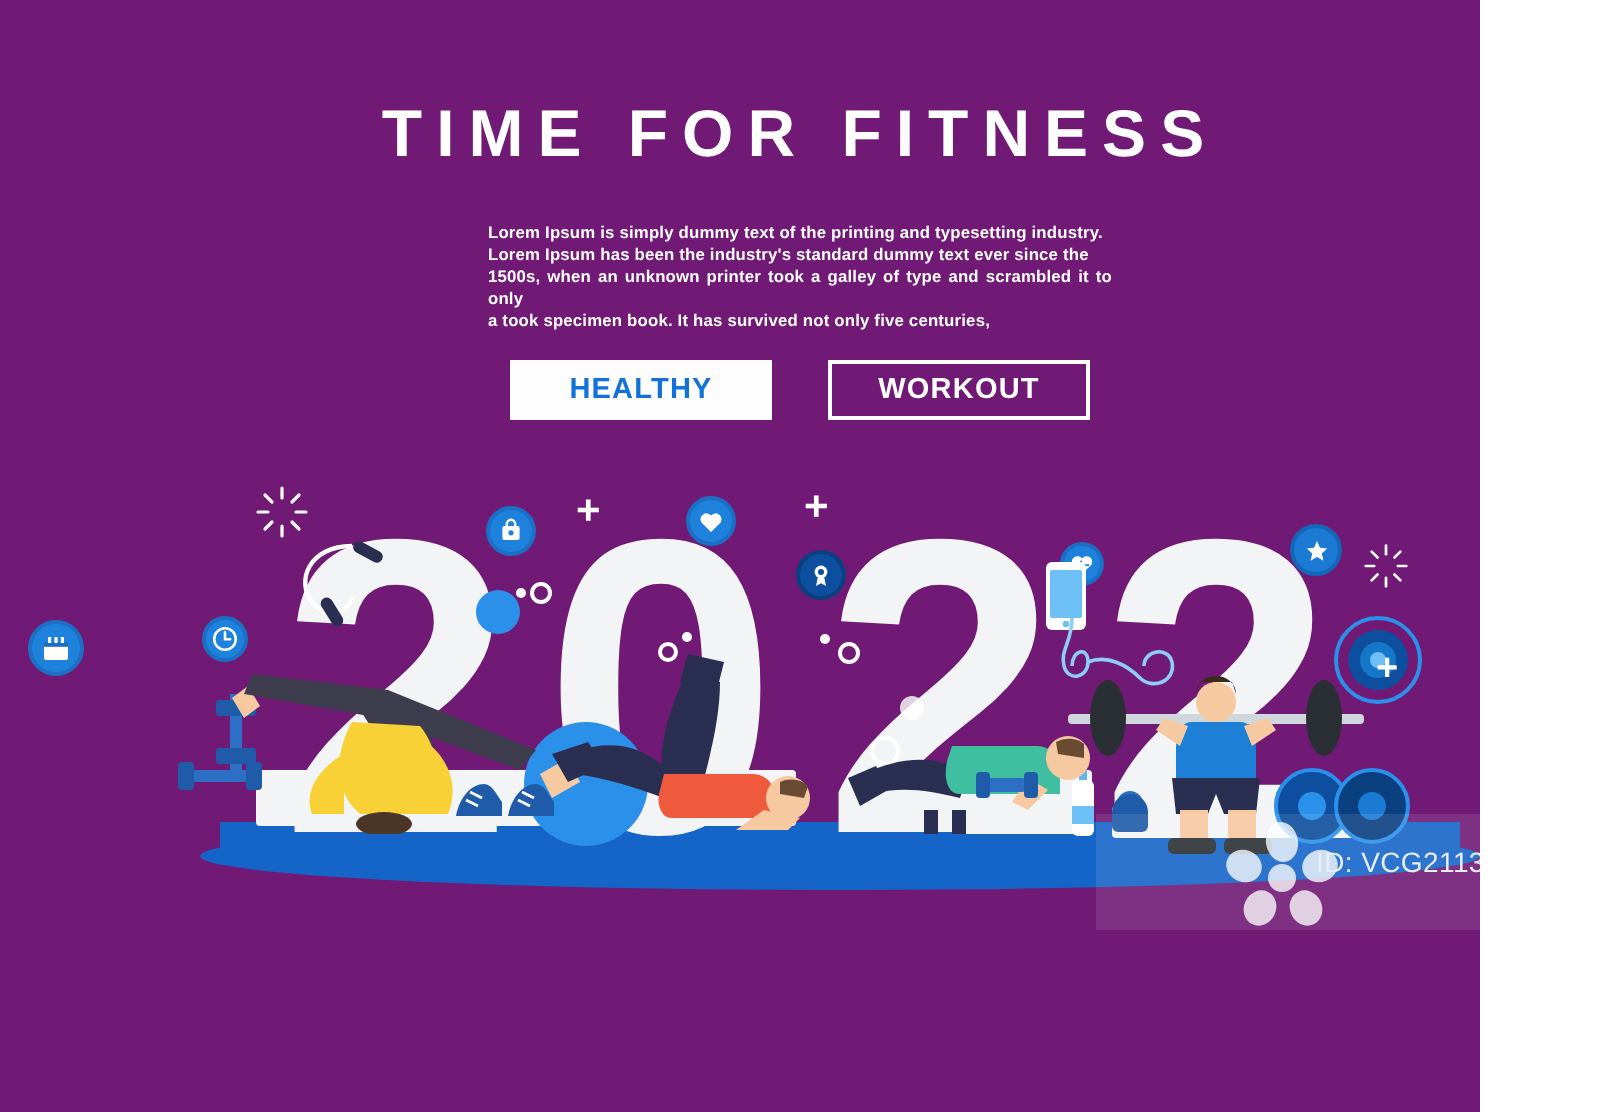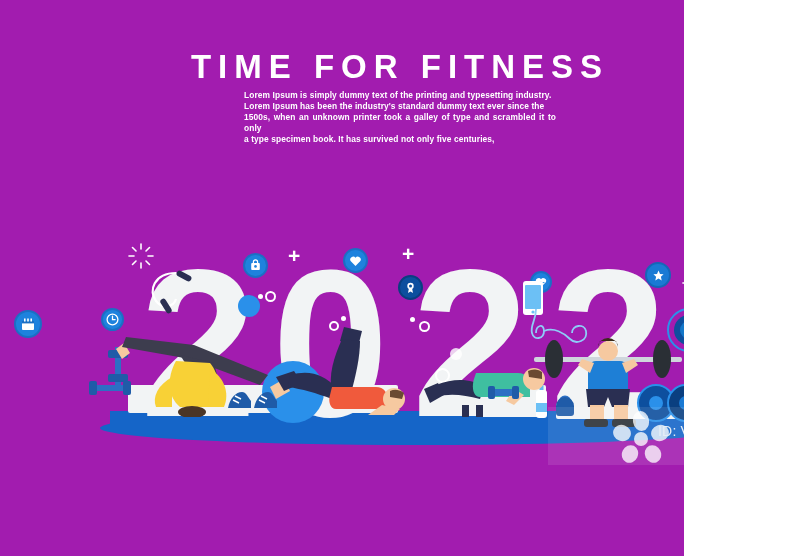--- a/index.html
+++ b/index.html
@@ -2,23 +2,23 @@
 <html><head>
 <meta charset="utf-8">
 <style>
   html, body {
     margin: 0;
     padding: 0;
     background: #ffffff;
   }
   #poster {
     position: relative;
-    width: 684px;
+    width: 740px;
     height: 556px;
-    background: #a21caf;
+    background: #701a75;
     overflow: hidden;
     font-family: "Liberation Sans", sans-serif;
   }
 
   
   .header {
     position: absolute;
     top: 50px;
     left: 0;
     width: 800px;
@@ -29,21 +29,21 @@
     font-weight: bold;
     color: #ffffff;
     letter-spacing: 7px;
     line-height: 1;
     margin: 0;
     padding: 0;
     white-space: nowrap;
   }
   .subtitle {
     width: 312px;
-    margin: 7px auto 0 auto;
+    margin: 28px auto 0 auto;
     font-size: 8.4px;
     line-height: 11.1px;
     color: #ffffff;
     text-align: justify;
     font-weight: bold;
     letter-spacing: 0.1px;
   }
   .subtitle > span { display: block; }
 
   .buttons {
@@ -205,24 +205,26 @@
 <div id="poster">
 
   <div class="header">
 
     <div class="title">TIME FOR FITNESS</div>
 
     <div class="subtitle">
       <span>Lorem Ipsum is simply dummy text of the printing and typesetting industry.</span>
       <span>Lorem Ipsum has been the industry's standard dummy text ever since the</span>
       <span>1500s, when an unknown printer took a galley of type and scrambled it to only</span>
-      <span>a type specimen book. It has survived not only five centuries,</span>
+      <span>a took specimen book. It has survived not only five centuries,</span>
     </div>
 
     <div class="buttons">
+      <div class="btn btn-filled">HEALTHY</div>
+      <div class="btn btn-outline">WORKOUT</div>
     </div>
   </div>
 
   <div class="stage">
 
     <div class="ground-ellipse"></div>
     <div class="ground-band"></div>
 
     <div class="num num-2a">2</div>
     <div class="num num-0">0</div>

